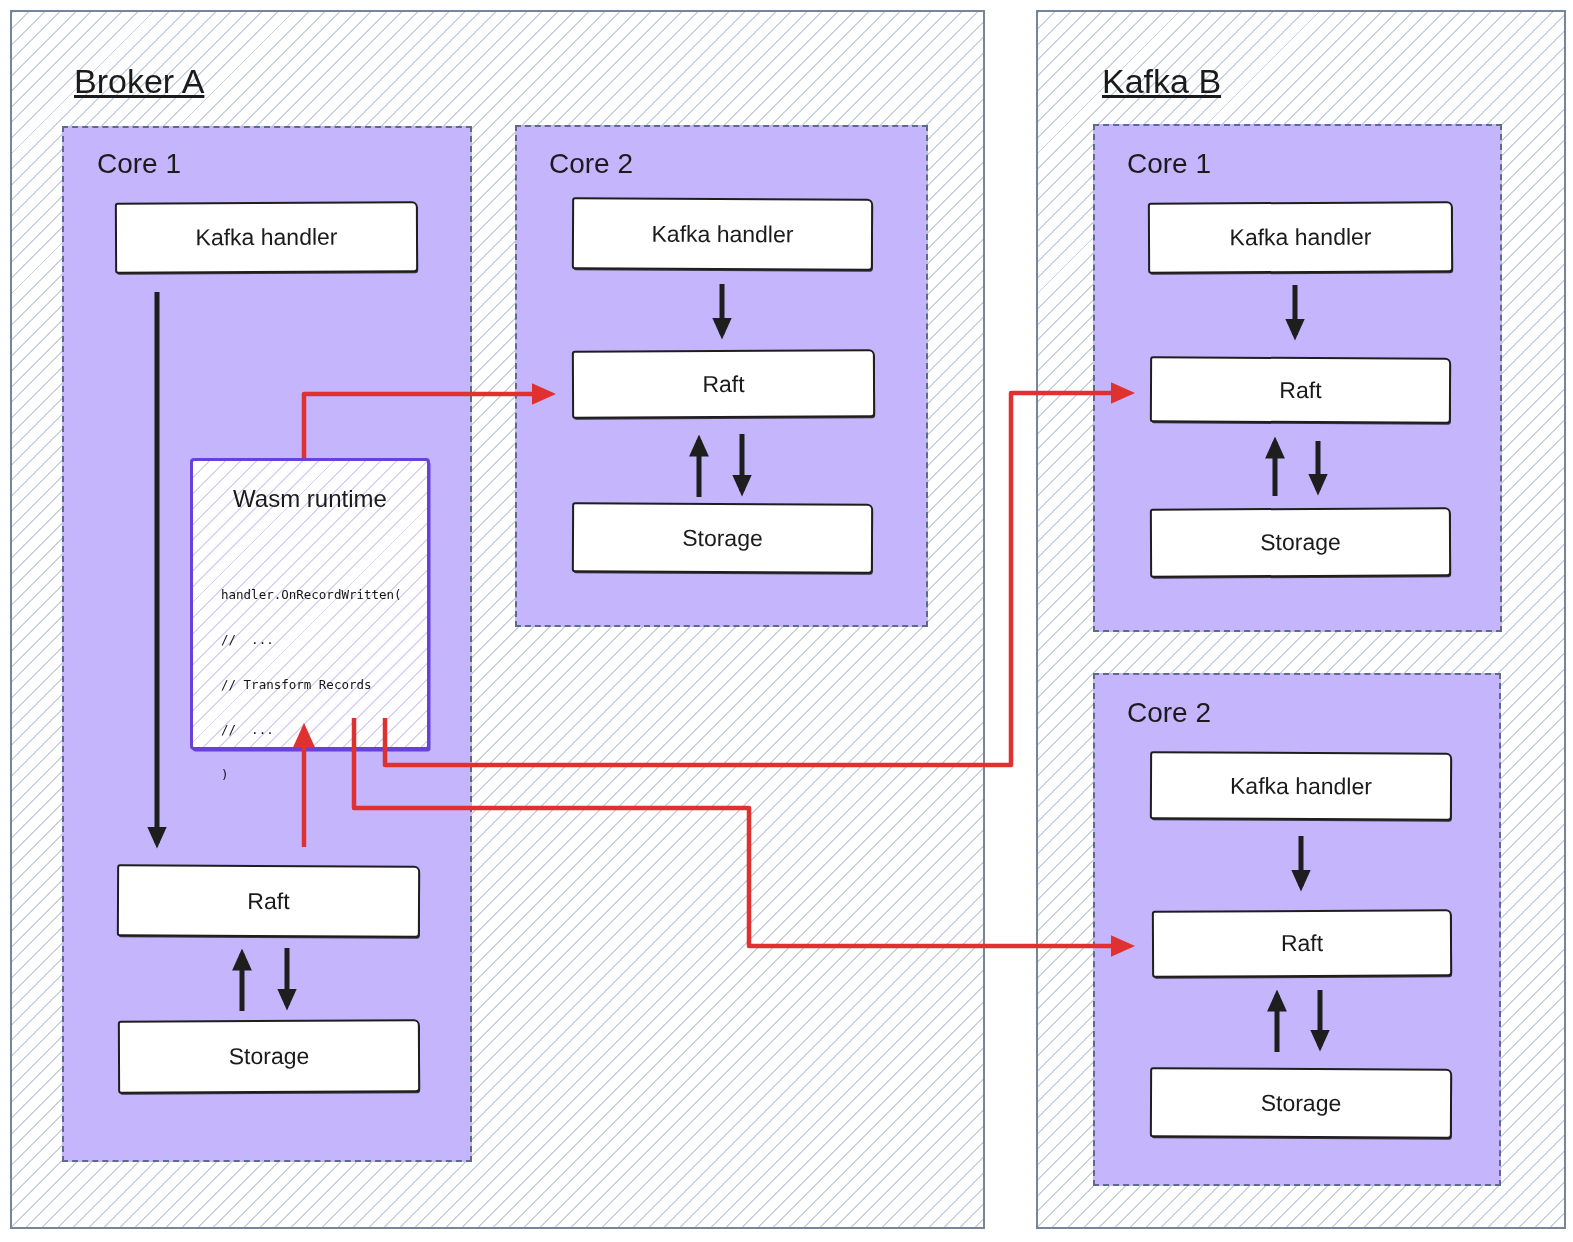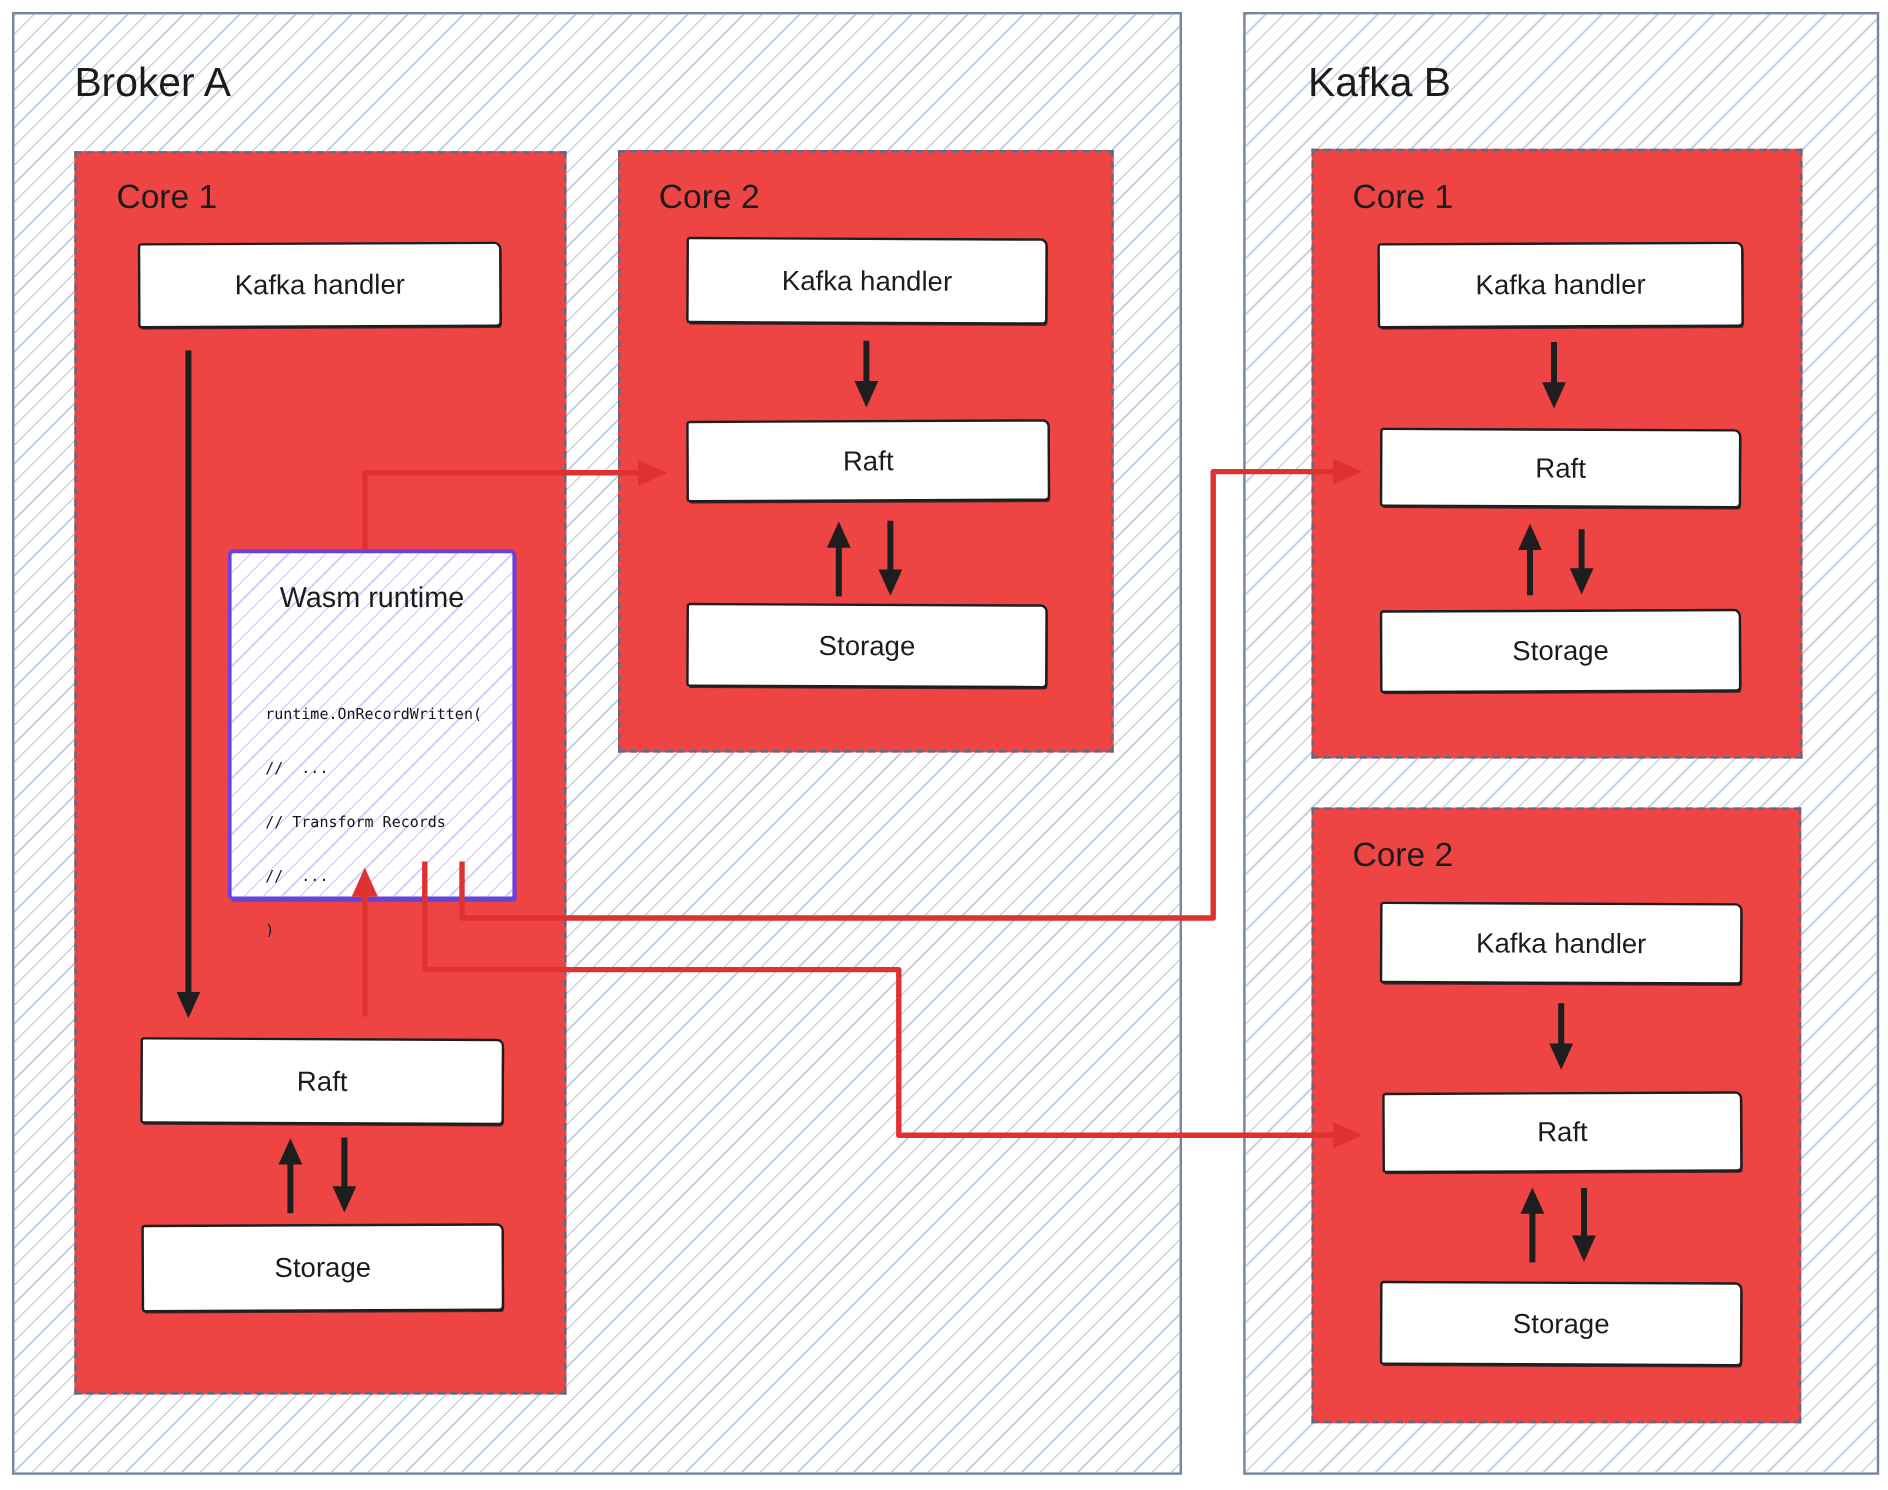--- a/index.html
+++ b/index.html
@@ -6,24 +6,24 @@
   .stage{
     position:relative;width:1573px;height:1242px;background:#ffffff;
     font-family:"Liberation Sans",sans-serif;color:#1b1b1b;overflow:hidden;
   }
   .broker{
     position:absolute;background:#ffffff;border:2.5px solid var(--broker-border);
     background-image:repeating-linear-gradient(135deg,var(--hatch-line) 0px,var(--hatch-line) 1.4px,transparent 1.4px,transparent 11px);
     box-sizing:border-box;
   }
   .broker-title{
-    position:absolute;margin:0;font-size:34px;font-weight:400;color:#1b1b1b;white-space:nowrap;
+    position:absolute;margin:12px;font-size:34px;font-weight:400;color:#1b1b1b;white-space:nowrap;text-decoration:underline;
   }
   .core{
-    position:absolute;background:#ef4444;border:2.5px dashed var(--core-border);
+    position:absolute;background:#c4b5fd;border:2.5px dashed var(--core-border);
     box-sizing:border-box;
   }
   .core-label{
     position:absolute;font-size:28px;color:#1b1b1b;white-space:nowrap;
   }
   .sketch-box{
     position:absolute;background:#ffffff;border:2.5px solid var(--black-arrow);
     border-radius:3px 6px 4px 3px;box-sizing:border-box;
     display:flex;align-items:center;justify-content:center;
     font-size:23px;color:#1b1b1b;
@@ -87,21 +87,21 @@
   <div class="sketch-box r-pos" style="left:117px;top:865px;width:303px;height:72px;">
     <span>Raft</span>
   </div>
   <div class="sketch-box r-neg" style="left:118px;top:1020px;width:302px;height:73px;">
     <span>Storage</span>
   </div>
 
   <div class="wasm" style="left:190px;top:458px;width:240px;height:292px;">
     <div class="wasm-title">Wasm runtime</div>
     <div class="wasm-code">
-      <div>runtime.OnRecordWritten(</div>
+      <div>handler.OnRecordWritten(</div>
       <div>//  ...</div>
       <div>// Transform Records</div>
       <div>//  ...</div>
       <div>)</div>
     </div>
   </div>
 
   <div class="sketch-box r-pos" style="left:572px;top:198px;width:301px;height:72px;">
     <span>Kafka handler</span>
   </div>

